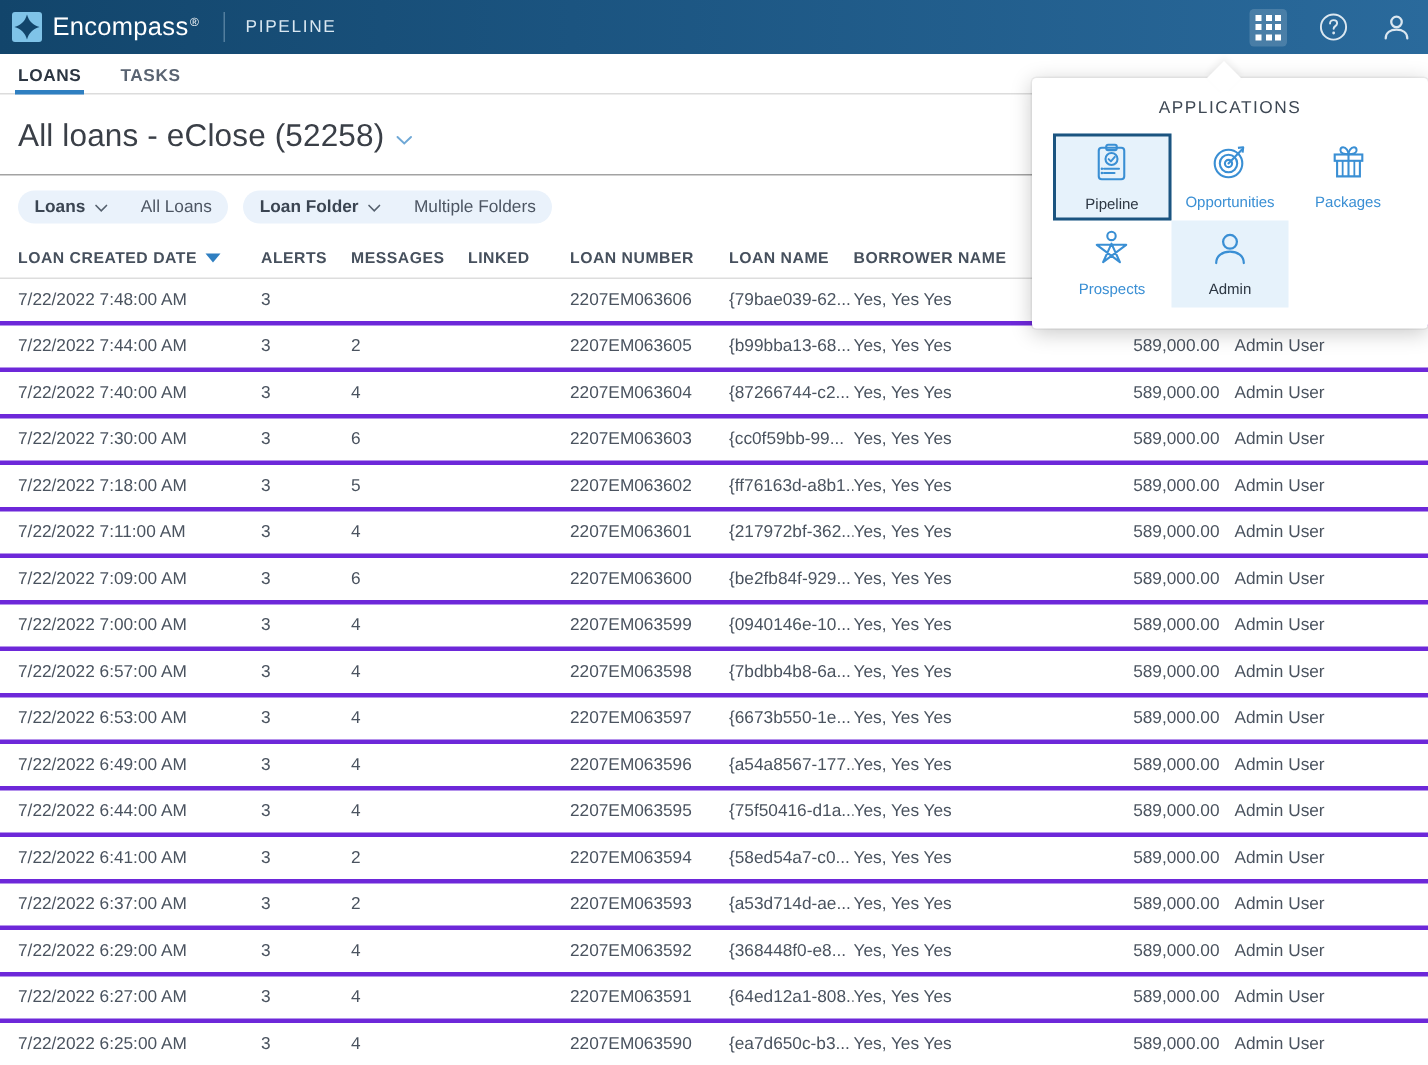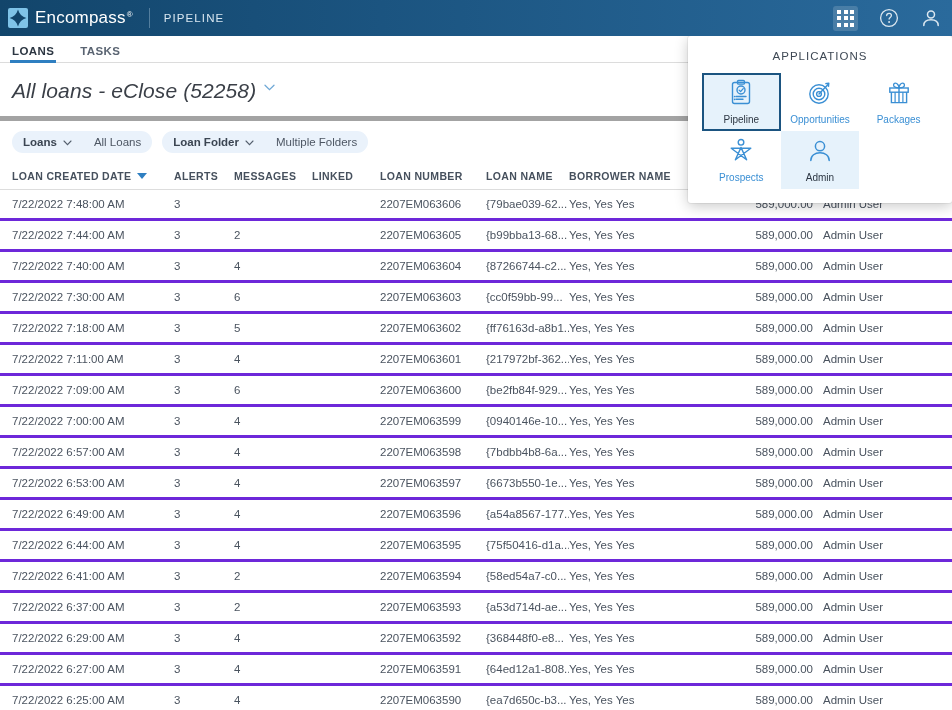--- a/index.html
+++ b/index.html
@@ -55,23 +55,22 @@
   }
   .tab.active { color: #2c3642; }
   .tab.active::after {
     content: ""; position: absolute; left: -2px; right: -2px; bottom: -1px;
     height: 3px; background: #2f7fc1;
   }
 
   
   .title-row {
     padding: 16px 12px 13px 12px;
-    display: flex; 
-    border-bottom: 5px solid #a3a3a3;
-    font-style: italic;
+    display: flex; align-items: center;
+    border-bottom: 1px solid #a3a3a3;
   }
   .page-title {
     font-size: 21px; color: #3a3f47; font-weight: 400; letter-spacing: .1px;
   }
   .caret-sm {
     margin-left: 8px; color: #6fa8d6; font-size: 11px; line-height: 1;
     position: relative; top: 3px;
   }
 
   
@@ -108,21 +107,21 @@
   .c-linked { width: 68px; }
   .c-num    { width: 106px; }
   .c-name   { width: 83px; white-space: nowrap; overflow: hidden; }
   .c-borrow { width: 122px; }
   .c-amt    { width: 132px; text-align: right; padding-right: 10px; }
   .c-user   { width: 100px; }
   .th.c-amt { text-align: right; justify-content: flex-end; }
 
   
   .popover {
-    position: absolute; top: 36px; left: 688px;
+    position: absolute; top: 52px; left: 688px;
     width: 264px; background: #ffffff;
     border-radius: 3px;
     box-shadow: 0 3px 14px rgba(0,0,0,0.22), 0 0 0 1px rgba(0,0,0,0.05);
     padding: 12px 14px 14px 14px; z-index: 20;
   }
   .popover::before {
     content: ""; position: absolute; top: -8px; left: 120px;
     width: 16px; height: 16px; background: #fff; transform: rotate(45deg);
     box-shadow: -2px -2px 4px rgba(0,0,0,0.06);
   }

